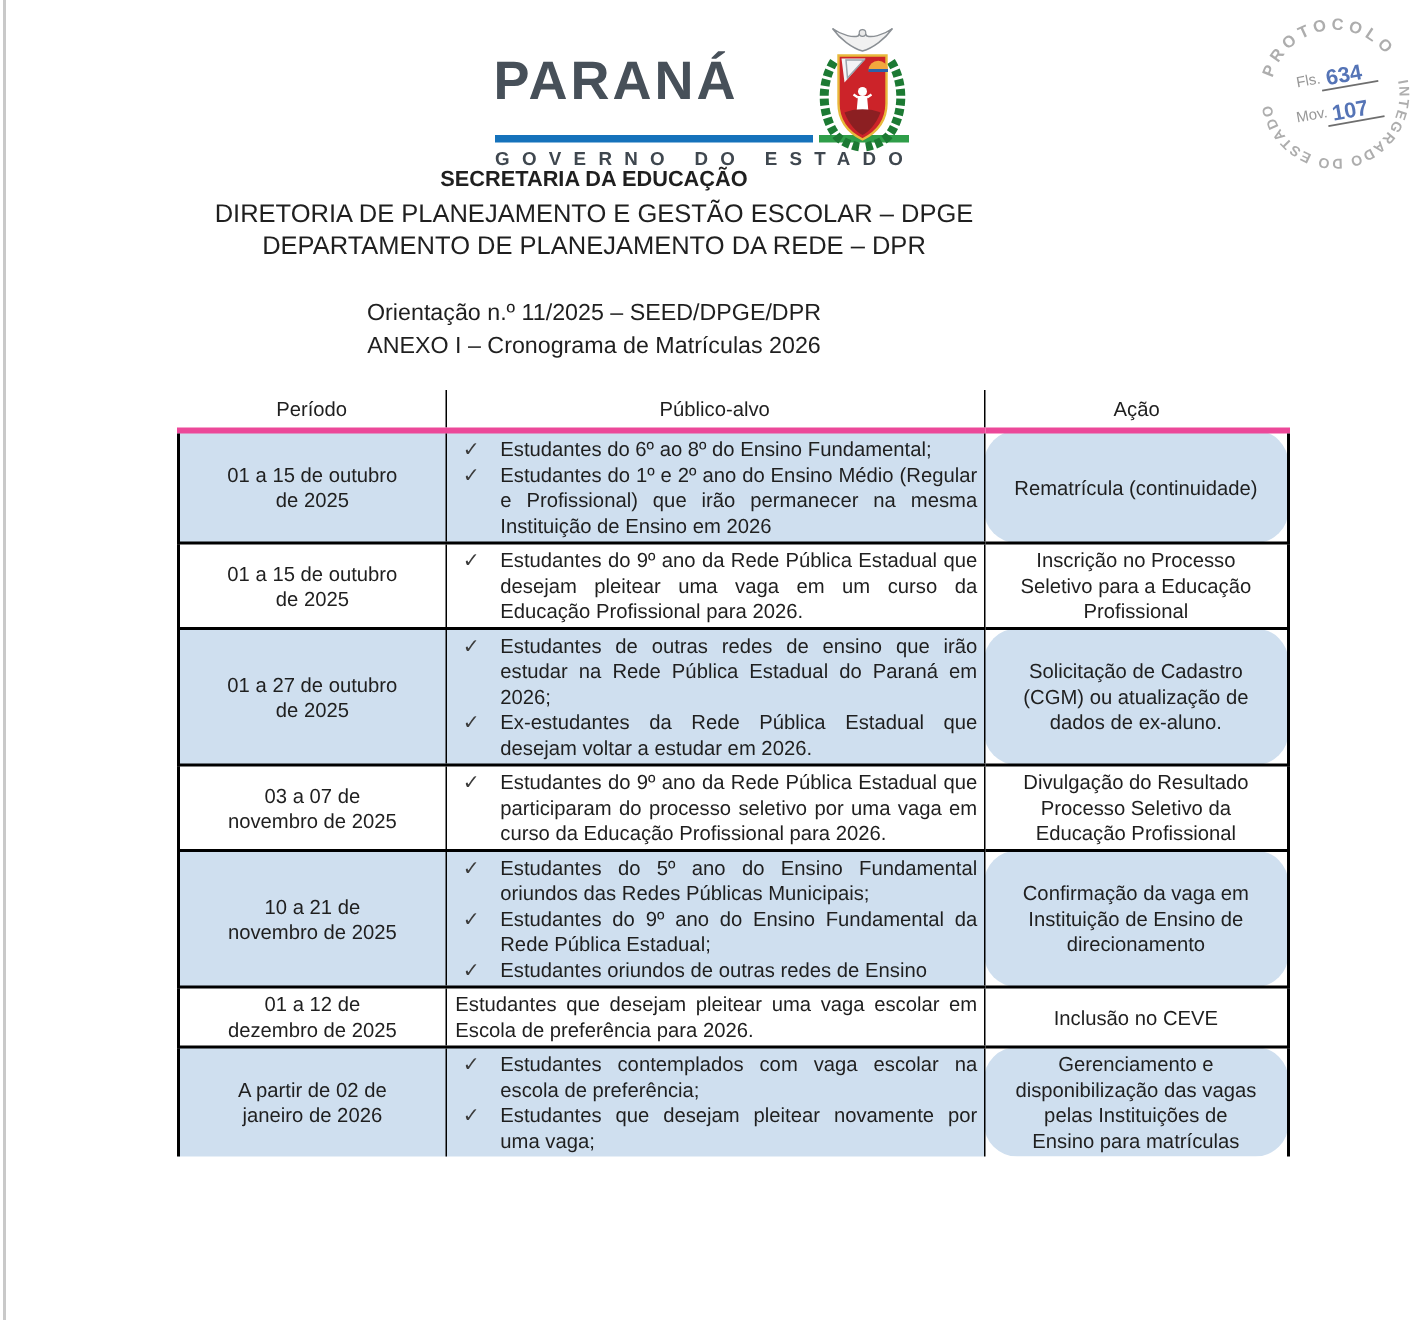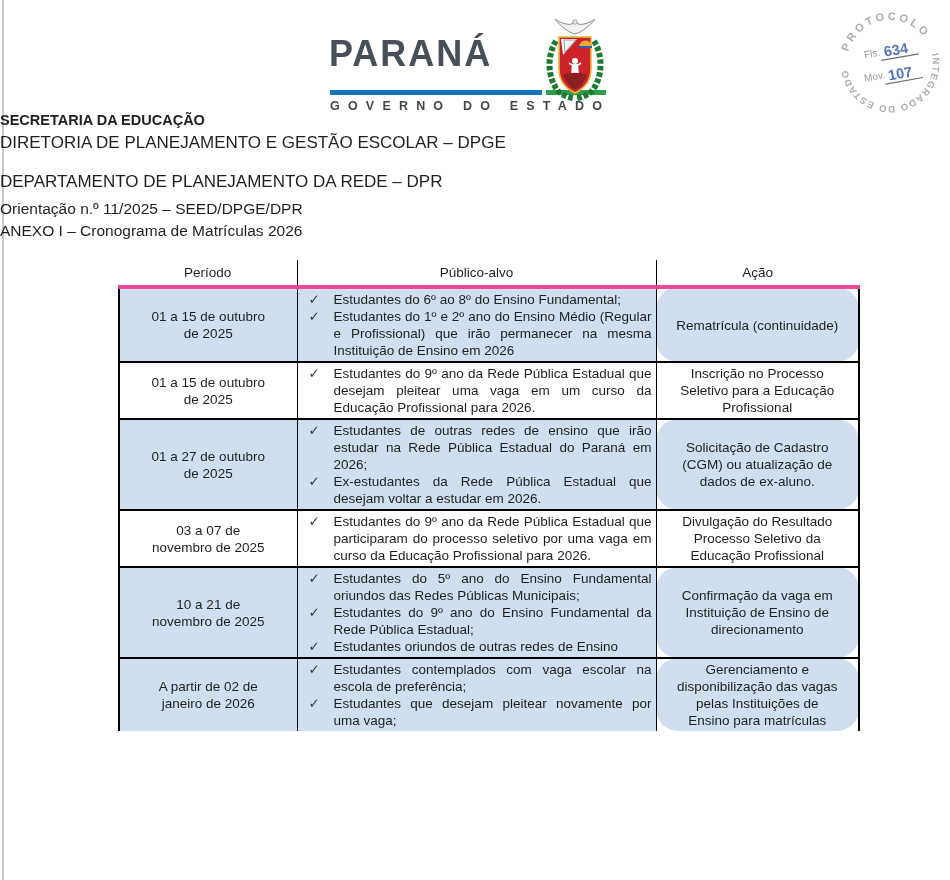--- a/index.html
+++ b/index.html
@@ -17,24 +17,24 @@
   }
   .rule-blue{position:absolute;left:330px;top:90px;width:212px;height:5px;background:var(--accent-blue,#1572bb);}
   .rule-green{position:absolute;left:546px;top:90px;width:60px;height:5px;background:var(--accent-green,#2f9e49);}
   .tagline{
     position:absolute;left:330px;top:99px;width:290px;
     font-size:12.5px;font-weight:bold;letter-spacing:8.2px;color:#3f474f;white-space:nowrap;
   }
   .coat{position:absolute;left:543px;top:17px;}
 
   
-  .cline{position:absolute;left:0;width:792px;text-align:left;}
+  .cline{position:absolute;left:0;width:792px;text-align:center;}
   .l-secretaria{top:112px;font-size:14.5px;font-weight:bold;}
   .l-diretoria{top:133px;font-size:17px;}
-  .l-departamento{top:172px;font-size:17px;}
+  .l-departamento{top:154px;font-size:17px;}
   .l-orientacao{top:200px;font-size:15.5px;}
   .l-anexo{top:222px;font-size:15.5px;}
 
   
   .stamp{position:absolute;left:830px;top:2px;}
 
   
   table.sched{
     position:absolute;left:118px;top:260px;width:740px;
     border-collapse:collapse;table-layout:fixed;
@@ -209,20 +209,28 @@
           </div>
           <div class="bullet">
             <span class="check">✓</span>
             <span class="btxt">Estudantes oriundos de outras redes de Ensino</span>
           </div>
         </td>
         <td class="action">Confirmação da vaga em
 Instituição de Ensino de
 direcionamento</td>
       </tr>
+      <tr>
+        <td class="period">01 a 12 de
+dezembro de 2025</td>
+        <td class="audience">
+          <div class="plain">Estudantes que desejam pleitear uma vaga escolar em Escola de preferência para 2026.</div>
+        </td>
+        <td class="action">Inclusão no CEVE</td>
+      </tr>
       <tr class="shaded">
         <td class="period">A partir de 02 de
 janeiro de 2026</td>
         <td class="audience">
           <div class="bullet">
             <span class="check">✓</span>
             <span class="btxt">Estudantes contemplados com vaga escolar na escola de preferência;</span>
           </div>
           <div class="bullet">
             <span class="check">✓</span>

